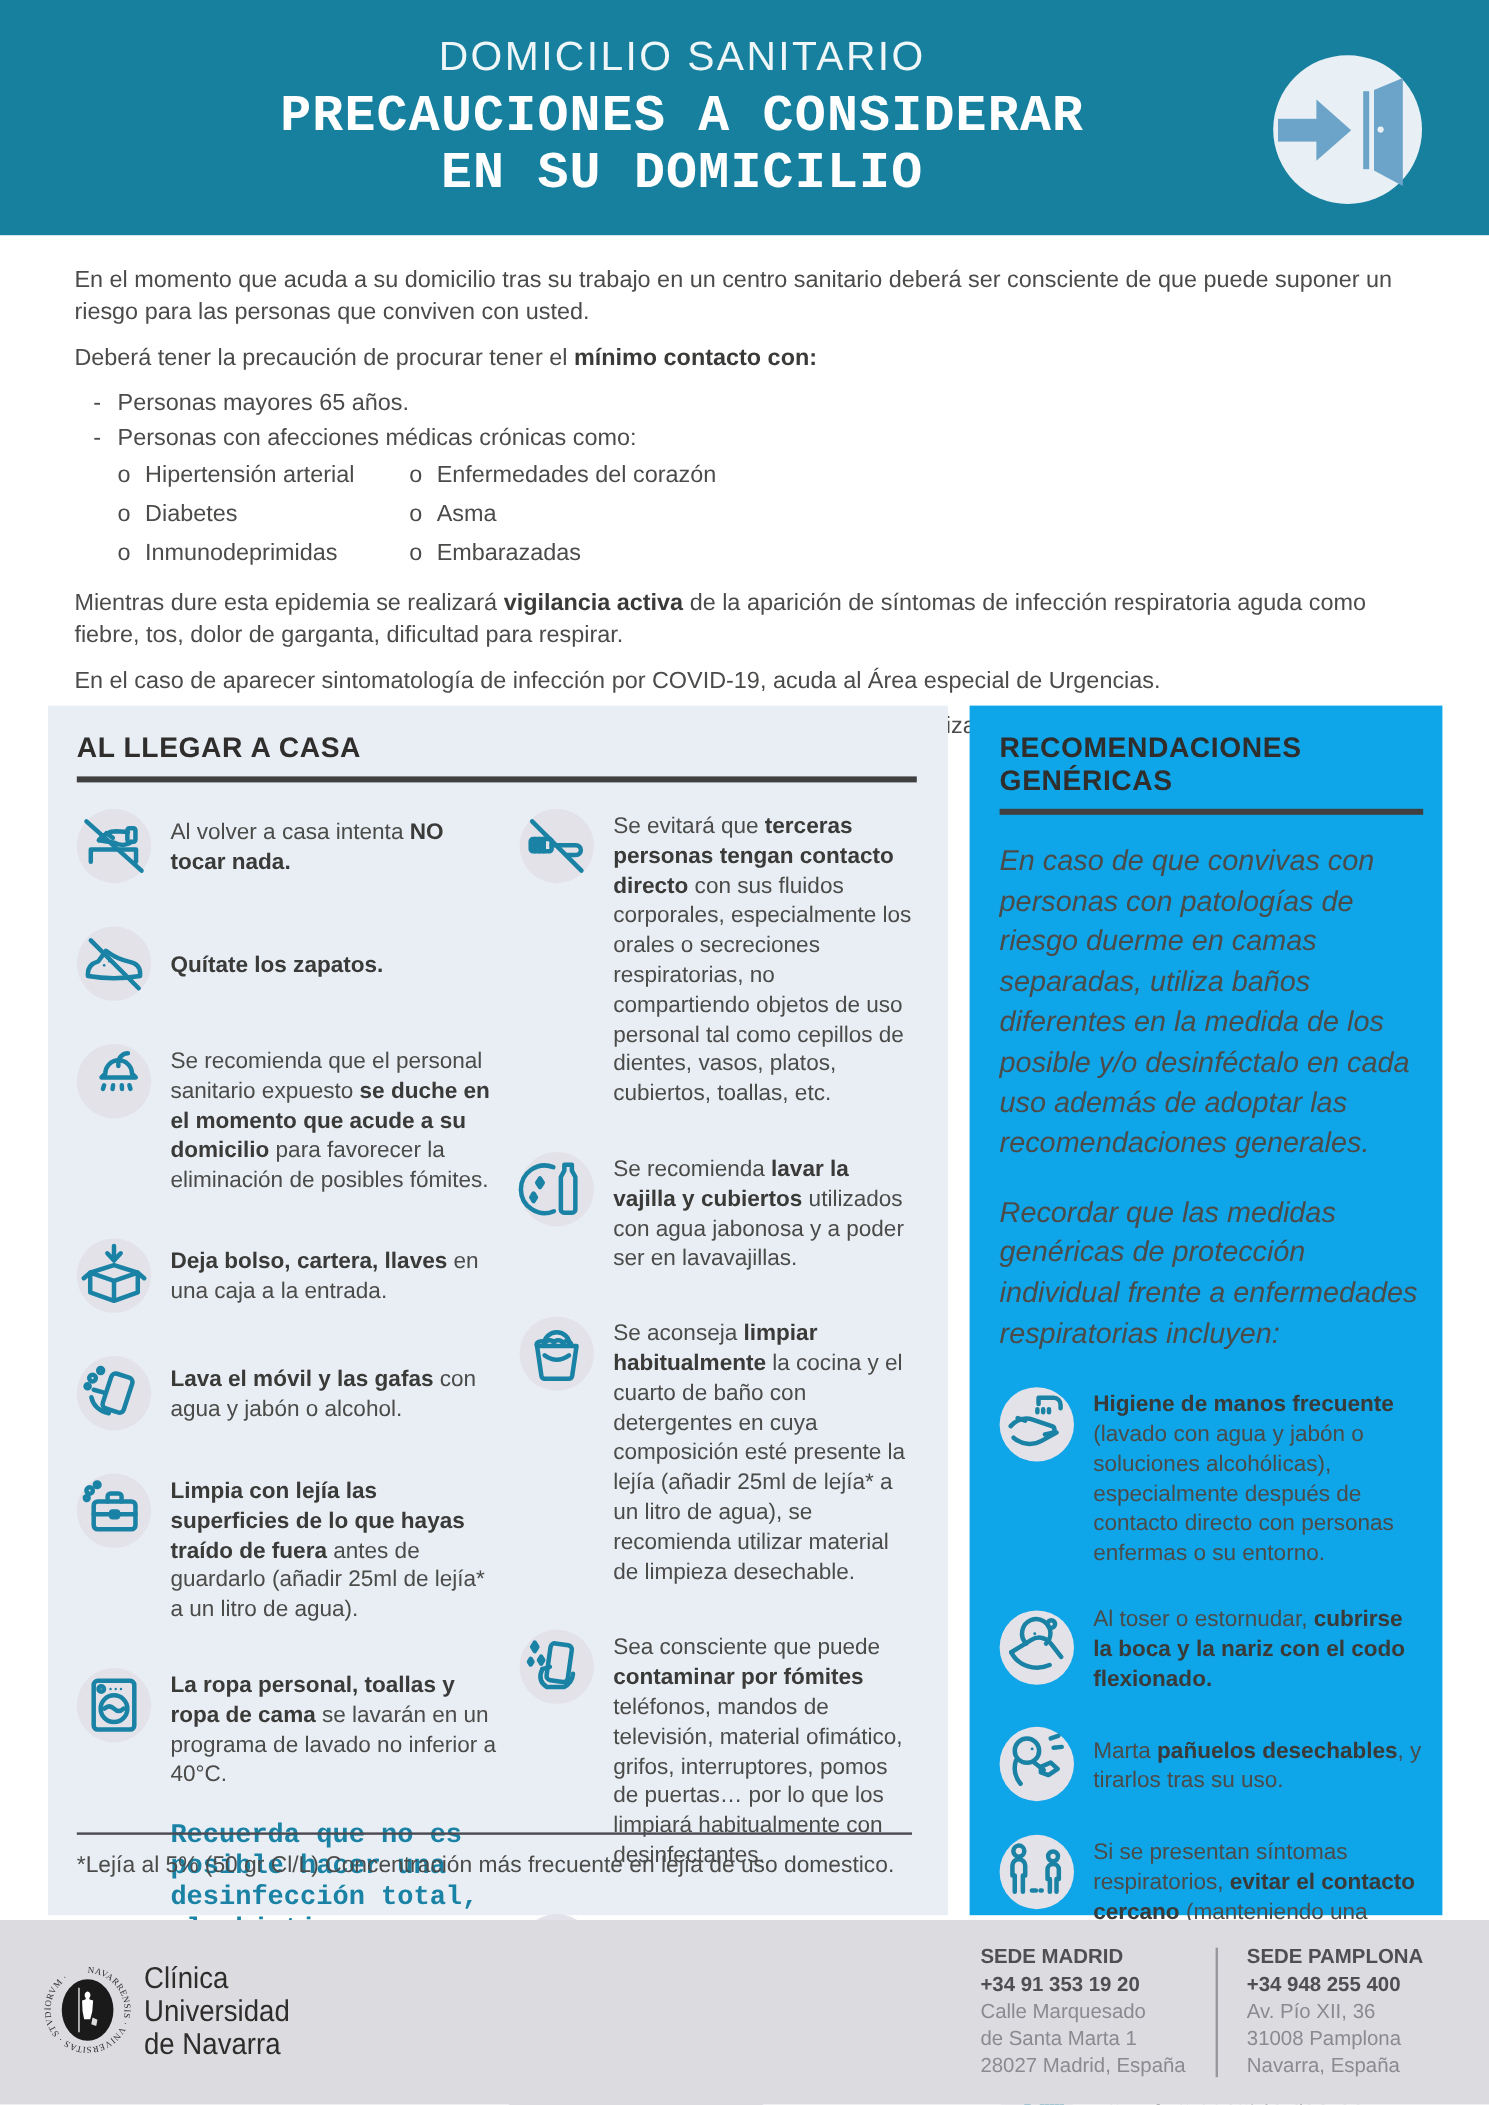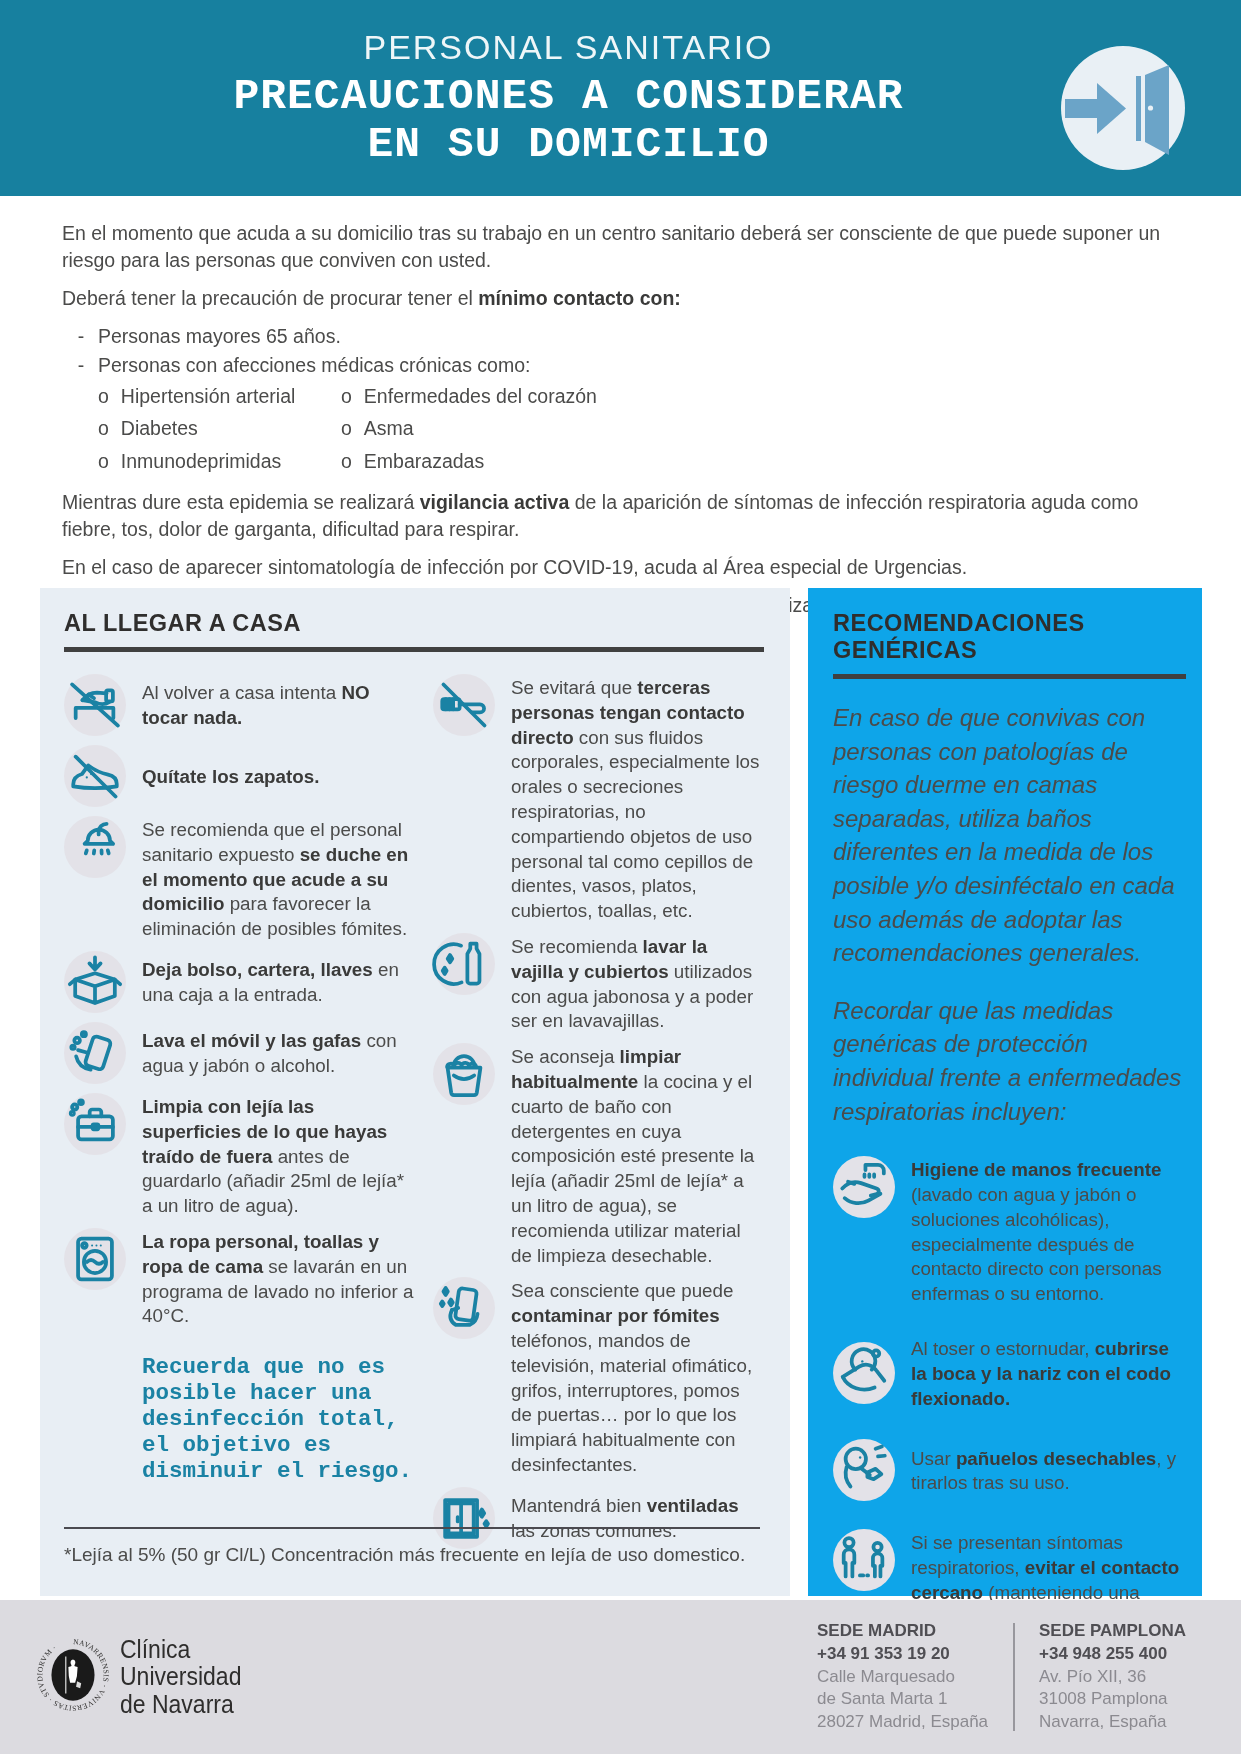--- a/index.html
+++ b/index.html
@@ -25,21 +25,21 @@
   
   .panels{display:flex;gap:18px;margin-left:40px;height:1008px;}
   .panel{box-sizing:border-box;position:relative;}
   .panel-blue{width:750px;background:#e8eef4;padding:22px 26px 0 24px;}
   .panel-cream{width:394px;background:#0ea5e9;padding:22px 16px 0 25px;}
   .panel-title{font-size:23.5px;font-weight:700;color:#2f2e2d;letter-spacing:.5px;
                border-bottom:5px solid #404040;padding-bottom:10px;margin:0 0 22px 0;}
   .cols{display:flex;gap:19px;}
   .colA{width:350px;}
   .colB{width:331px;}
-  .items{display:flex;flex-direction:column;gap:9px;}
+  .items{display:flex;flex-direction:column;gap:36px;}
   .items-right{display:flex;flex-direction:column;gap:28px;}
   .item{display:flex;gap:16px;align-items:flex-start;}
   .item.short{align-items:center;}
   .icon-wrap{flex:0 0 62px;width:62px;height:62px;border-radius:50%;background:#e3e2e8;
              display:flex;align-items:center;justify-content:center;}
   svg.licon{width:58px;height:58px;overflow:visible;}
   svg.licon *{stroke:#1a82a4;fill:none;stroke-width:1.55;stroke-linecap:round;stroke-linejoin:round;}
   svg.licon .f{fill:#1a82a4;stroke:none;}
   .item-text{font-size:18.8px;line-height:1.32;margin-top:2px;}
   .callout{color:#1a82a4;font-weight:700;font-size:22.5px;line-height:1.15;margin:26px 0 0 78px;font-family:Liberation Mono, monospace;}
@@ -58,21 +58,21 @@
   .sede .h{font-weight:700;color:#4f4e53;}
   .sede-divider{width:0;border-left:2px solid #98979d;height:108px;margin:0 24px 0 14px;}
 </style>
 </head>
 <body>
 
 <div class="page">
 
   <header class="banner">
     <div class="titles">
-      <div class="sup">PERSONAL SANITARIO</div>
+      <div class="sup">DOMICILIO SANITARIO</div>
       <div class="main-t">PRECAUCIONES A CONSIDERAR</div>
       <div class="main-t">EN SU DOMICILIO</div>
     </div>
     <div class="door-badge">
       <svg viewBox="0 0 126 126" width="126" height="126">
         <circle cx="63" cy="63" r="62" fill="#e9f0f5"></circle>
         <g fill="#6ba4c8">
           <rect x="5" y="54" width="36" height="19"></rect>
           <polygon points="37,38 37,89 66,63.5"></polygon>
           <rect x="76" y="31" width="5" height="65"></rect>
@@ -331,21 +331,21 @@
             <div class="icon-wrap">
               <svg class="licon" viewBox="0 0 24 24">
                 <circle cx="8.6" cy="7.4" r="4.2"></circle>
                 <circle class="f" cx="10.4" cy="6.8" r=".5"></circle>
                 <path d="M4.8 10.8 c-.9 2.9 -.3 5.7 1.6 8"></path>
                 <path d="M11.2 11.6 l3.2 2.5"></path>
                 <path d="M13.4 13 l3.4 -1.5 2.4 2.2 -3.2 2.1 -2.6 -.9 Z"></path>
                 <path d="M16.8 3.2 l2.6 -.9 M17.8 6.4 l2.8 -.3"></path>
               </svg>
             </div>
-            <div class="item-text"><span>Usar </span><span class="b">pañuelos desechables</span><span>, y tirarlos tras su uso.</span></div>
+            <div class="item-text"><span>Marta </span><span class="b">pañuelos desechables</span><span>, y tirarlos tras su uso.</span></div>
           </div>
           <div class="item">
             <div class="icon-wrap">
               <svg class="licon" viewBox="0 0 24 24">
                 <circle cx="5.8" cy="4.8" r="1.9"></circle>
                 <path d="M3.6 13.2 V9.8 a2.2 2.2 0 0 1 4.4 0 v3.4 M4.4 13.2 v5.6 M7.2 13.2 v5.6"></path>
                 <circle cx="17.6" cy="6.6" r="1.7"></circle>
                 <path d="M15.7 14.4 v-3.2 a1.95 1.95 0 0 1 3.9 0 v3.2 M16.5 14.4 v4.4 M18.8 14.4 v4.4"></path>
                 <path d="M10.3 18.4 h3.4" stroke-dasharray="1.4 1.6"></path>
               </svg>

